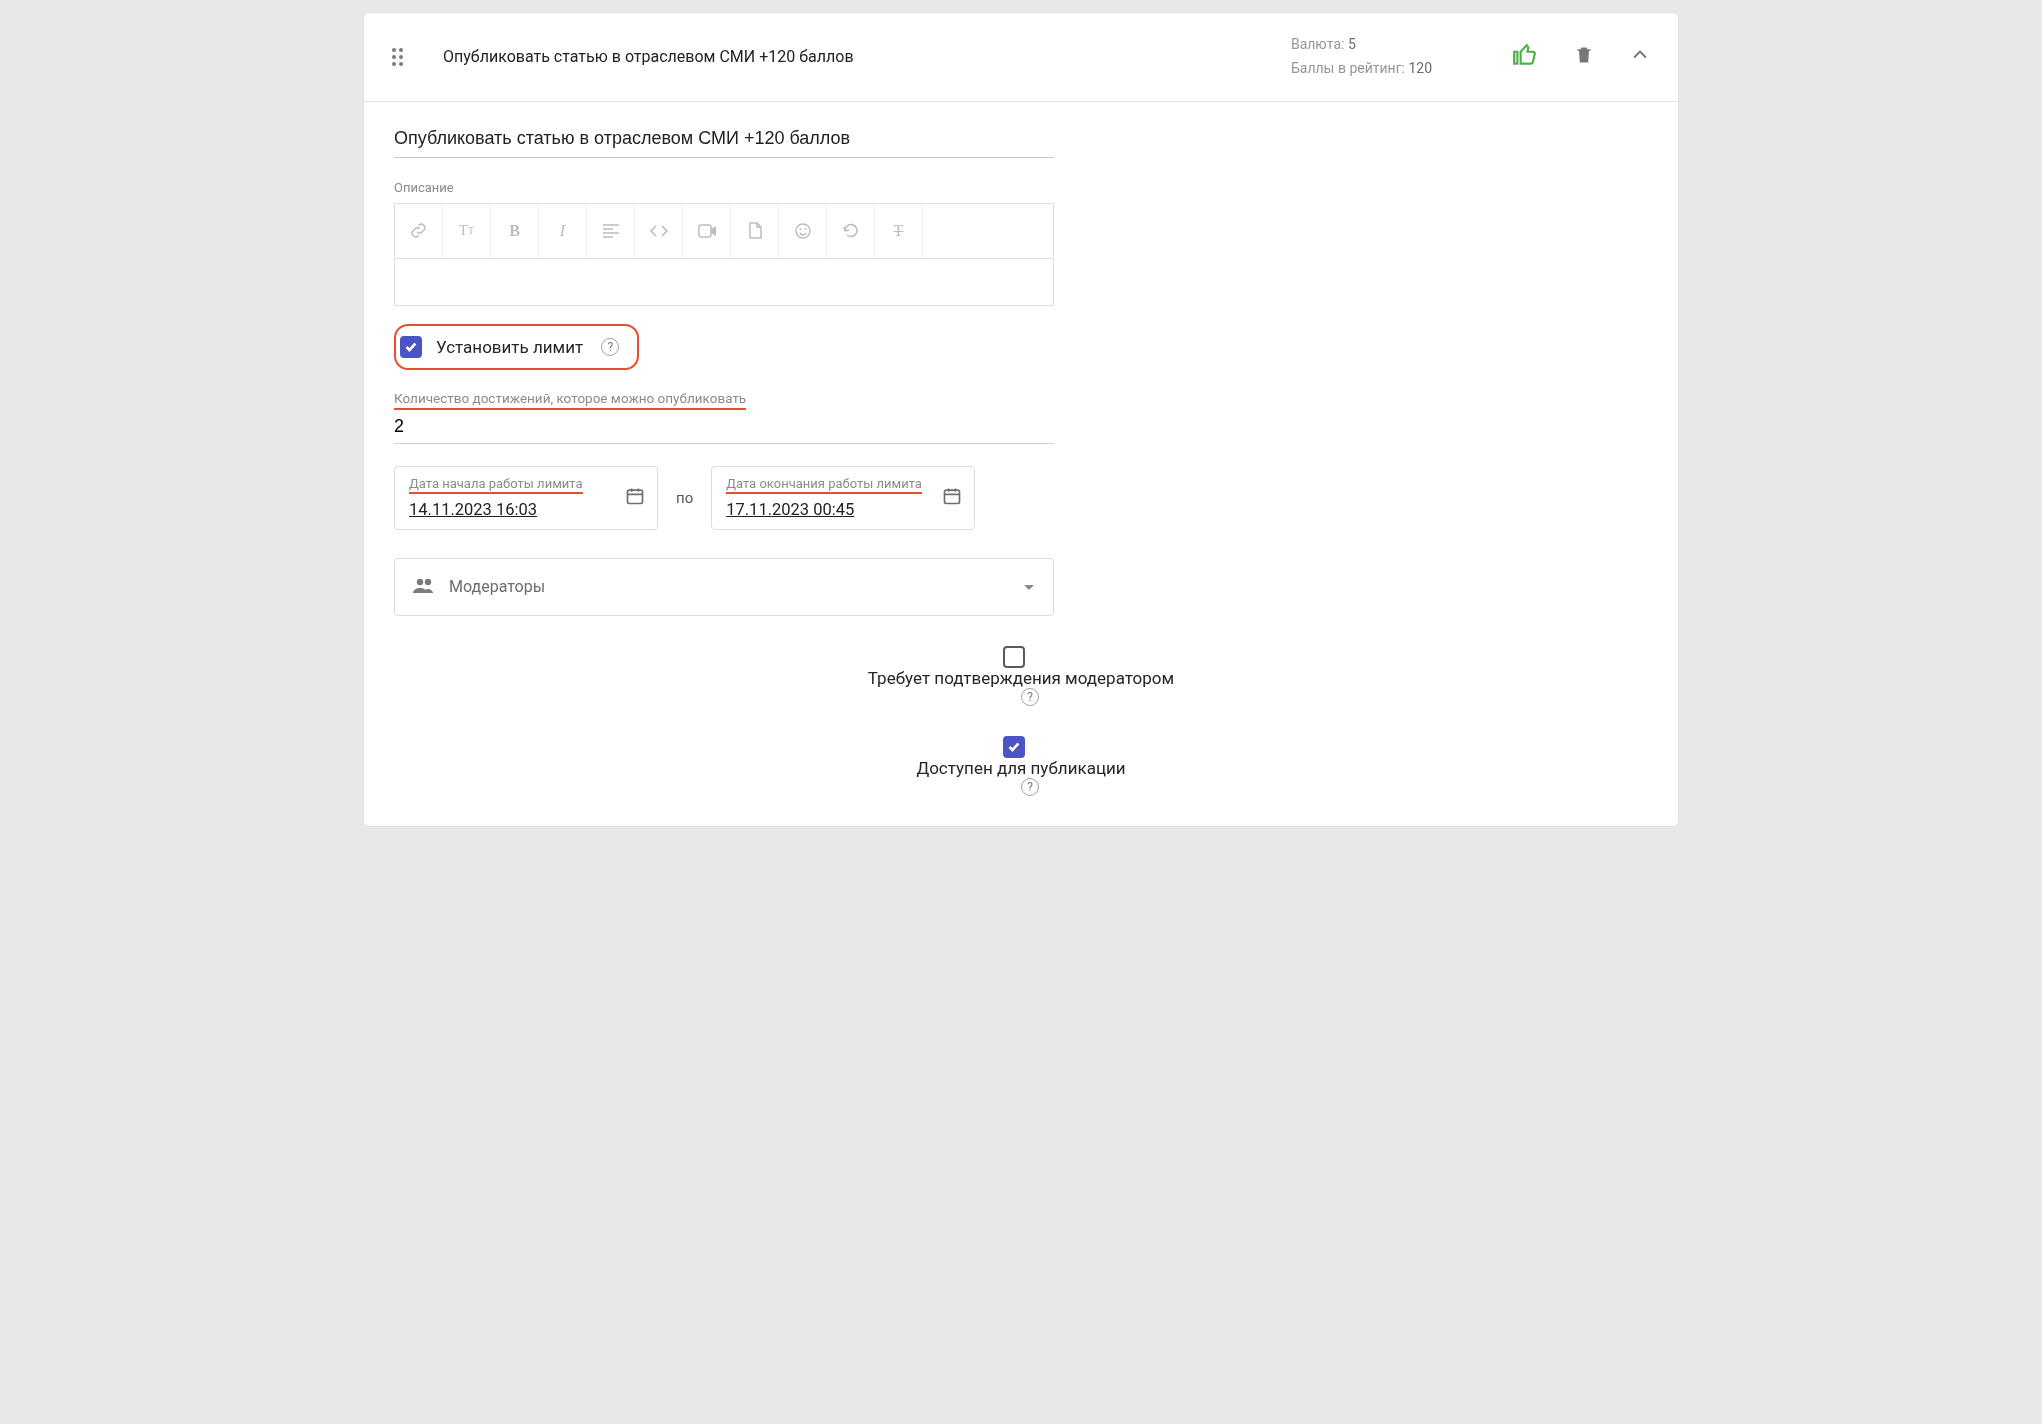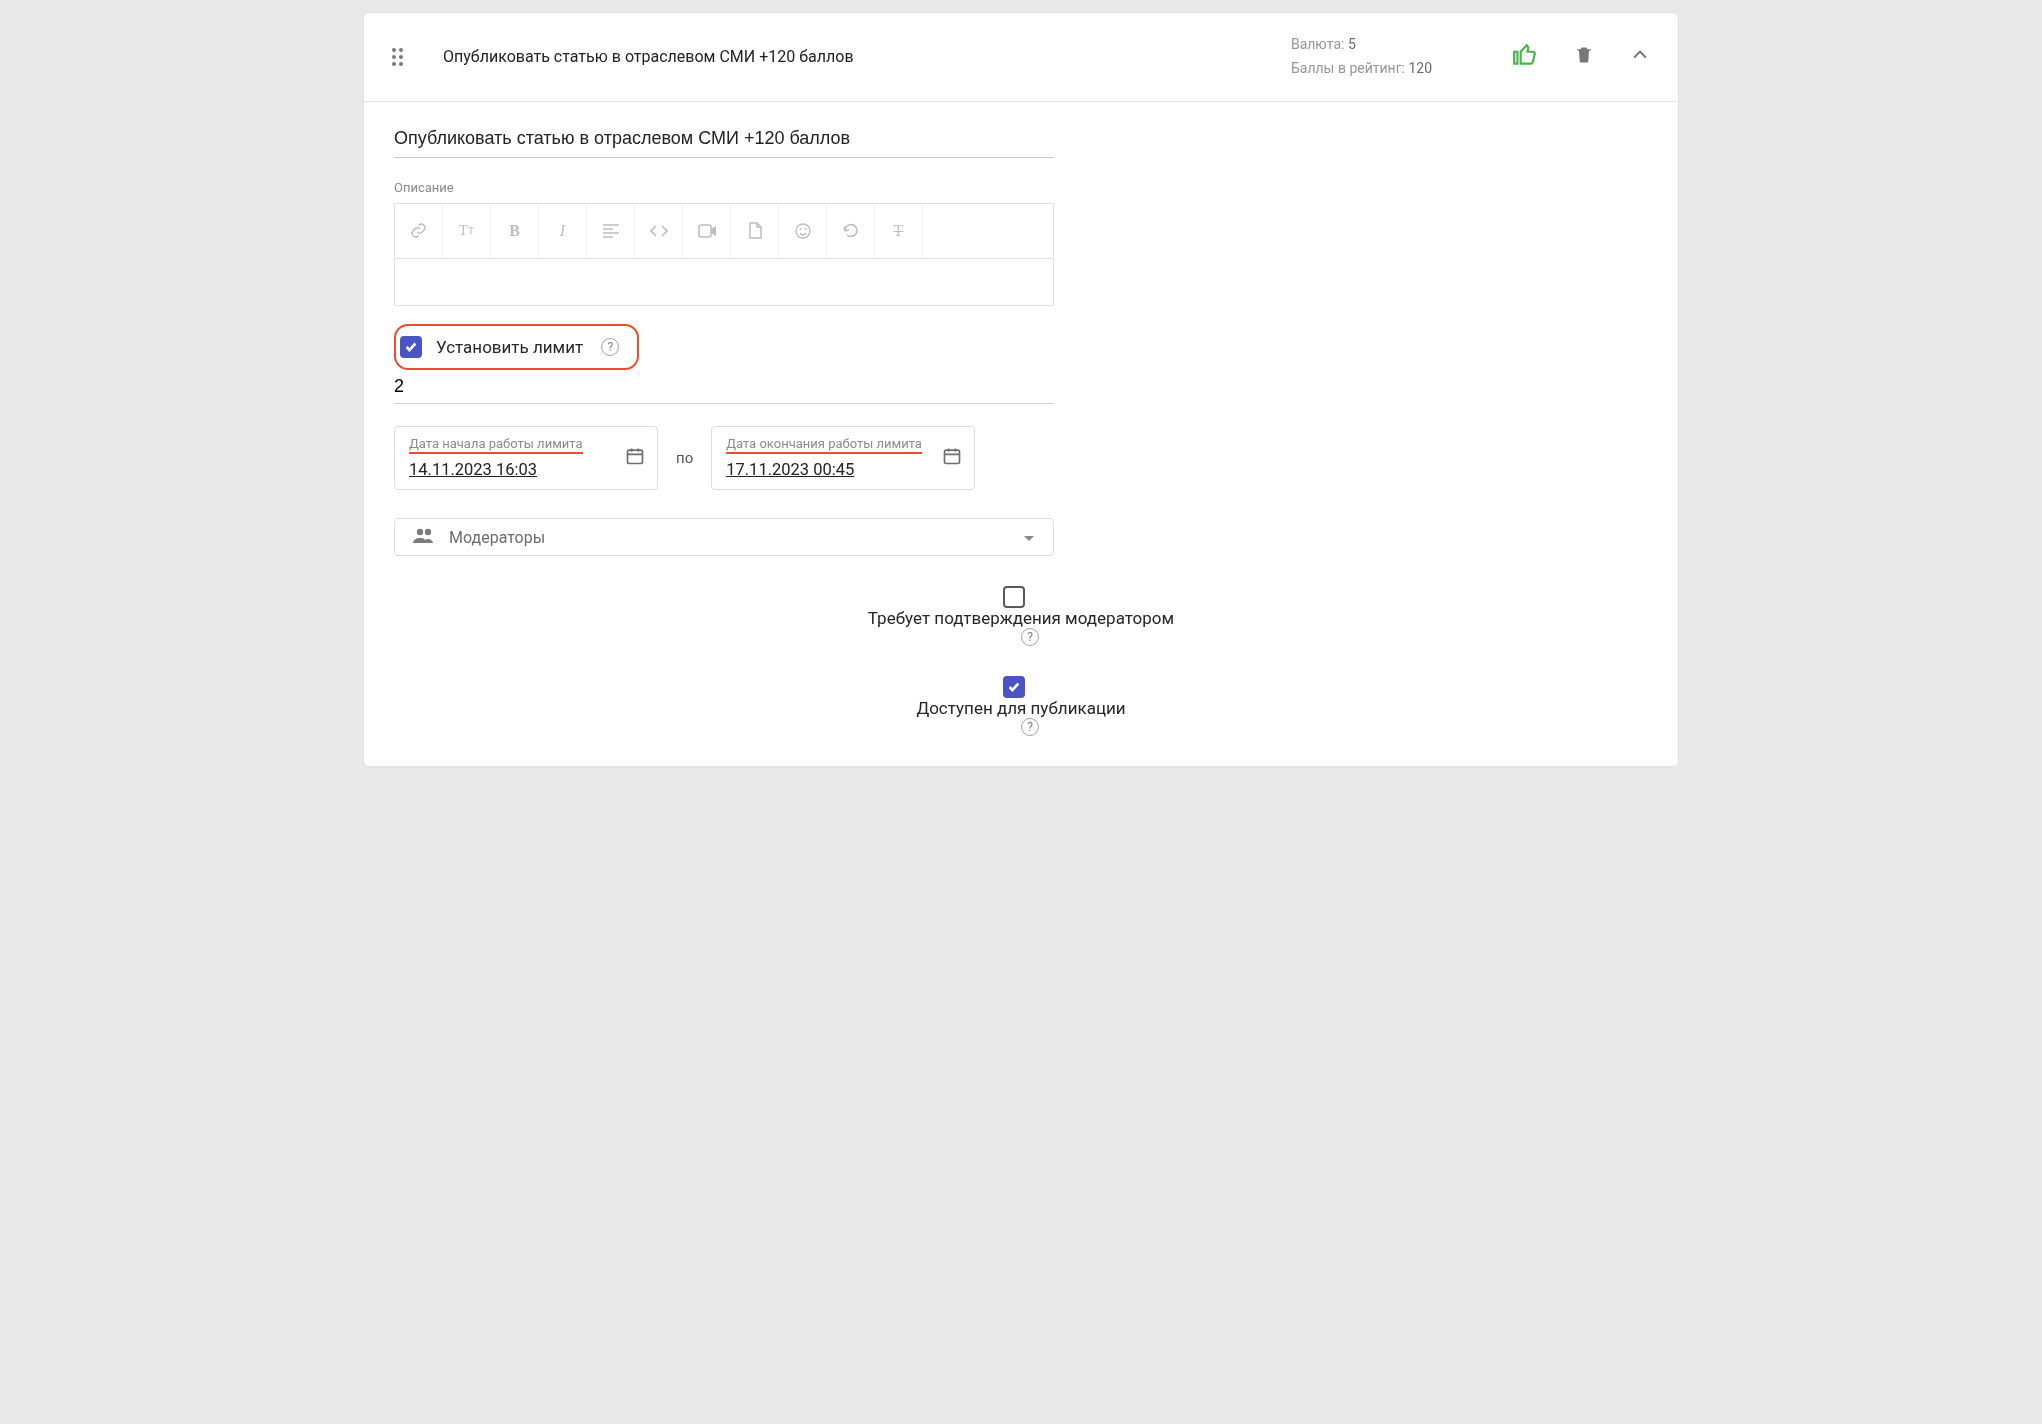--- a/index.html
+++ b/index.html
@@ -180,22 +180,22 @@
     color:#6f6f6f;
   }
   .date-sep { font-size:15px; color:#555; }
 
   
   .mod-select {
     margin-top: 28px;
     width: 660px;
     border:1px solid #dcdcdc;
     border-radius:4px;
-    padding: 8px 18px;
-    display:flex; align-items:flex-end;
+    padding: 18px 18px;
+    display:flex; align-items:flex-start;
     color:#6d6d6d;
     font-size:16px;
   }
   .mod-select .left-ico { margin-right:14px; }
   .mod-select .arrow { margin-left:auto; color:#8a8a8a; }
 
   
   .chk-row {
     display:flex; align-items:center;
     margin-top: 30px;
@@ -346,20 +346,23 @@
     <div class="limit-hl">
       <span class="chk">
         <svg viewBox="0 0 16 16">
             <path d="M3 8l3.2 3.5L13 4"></path>
           </svg>
       </span>
       <span class="chk-label">Установить лимит</span>
       <span class="help-ico">?</span>
     </div>
 
+    <div>
+      <div class="limit-count-lbl">Количество достижений, которое можно опубликовать</div>
+    </div>
     <input class="limit-count-input" type="text" value="2" style="">
 
     
     <div class="date-row">
       <div class="date-box">
         <div class="dl">Дата начала работы лимита</div>
         <div class="dv">14.11.2023 16:03</div>
         <span class="cal">
           <svg width="20" height="20" viewBox="0 0 24 24">
               <rect x="3" y="5" width="18" height="16" rx="2" fill="none" stroke="#6f6f6f" stroke-width="2"></rect>

